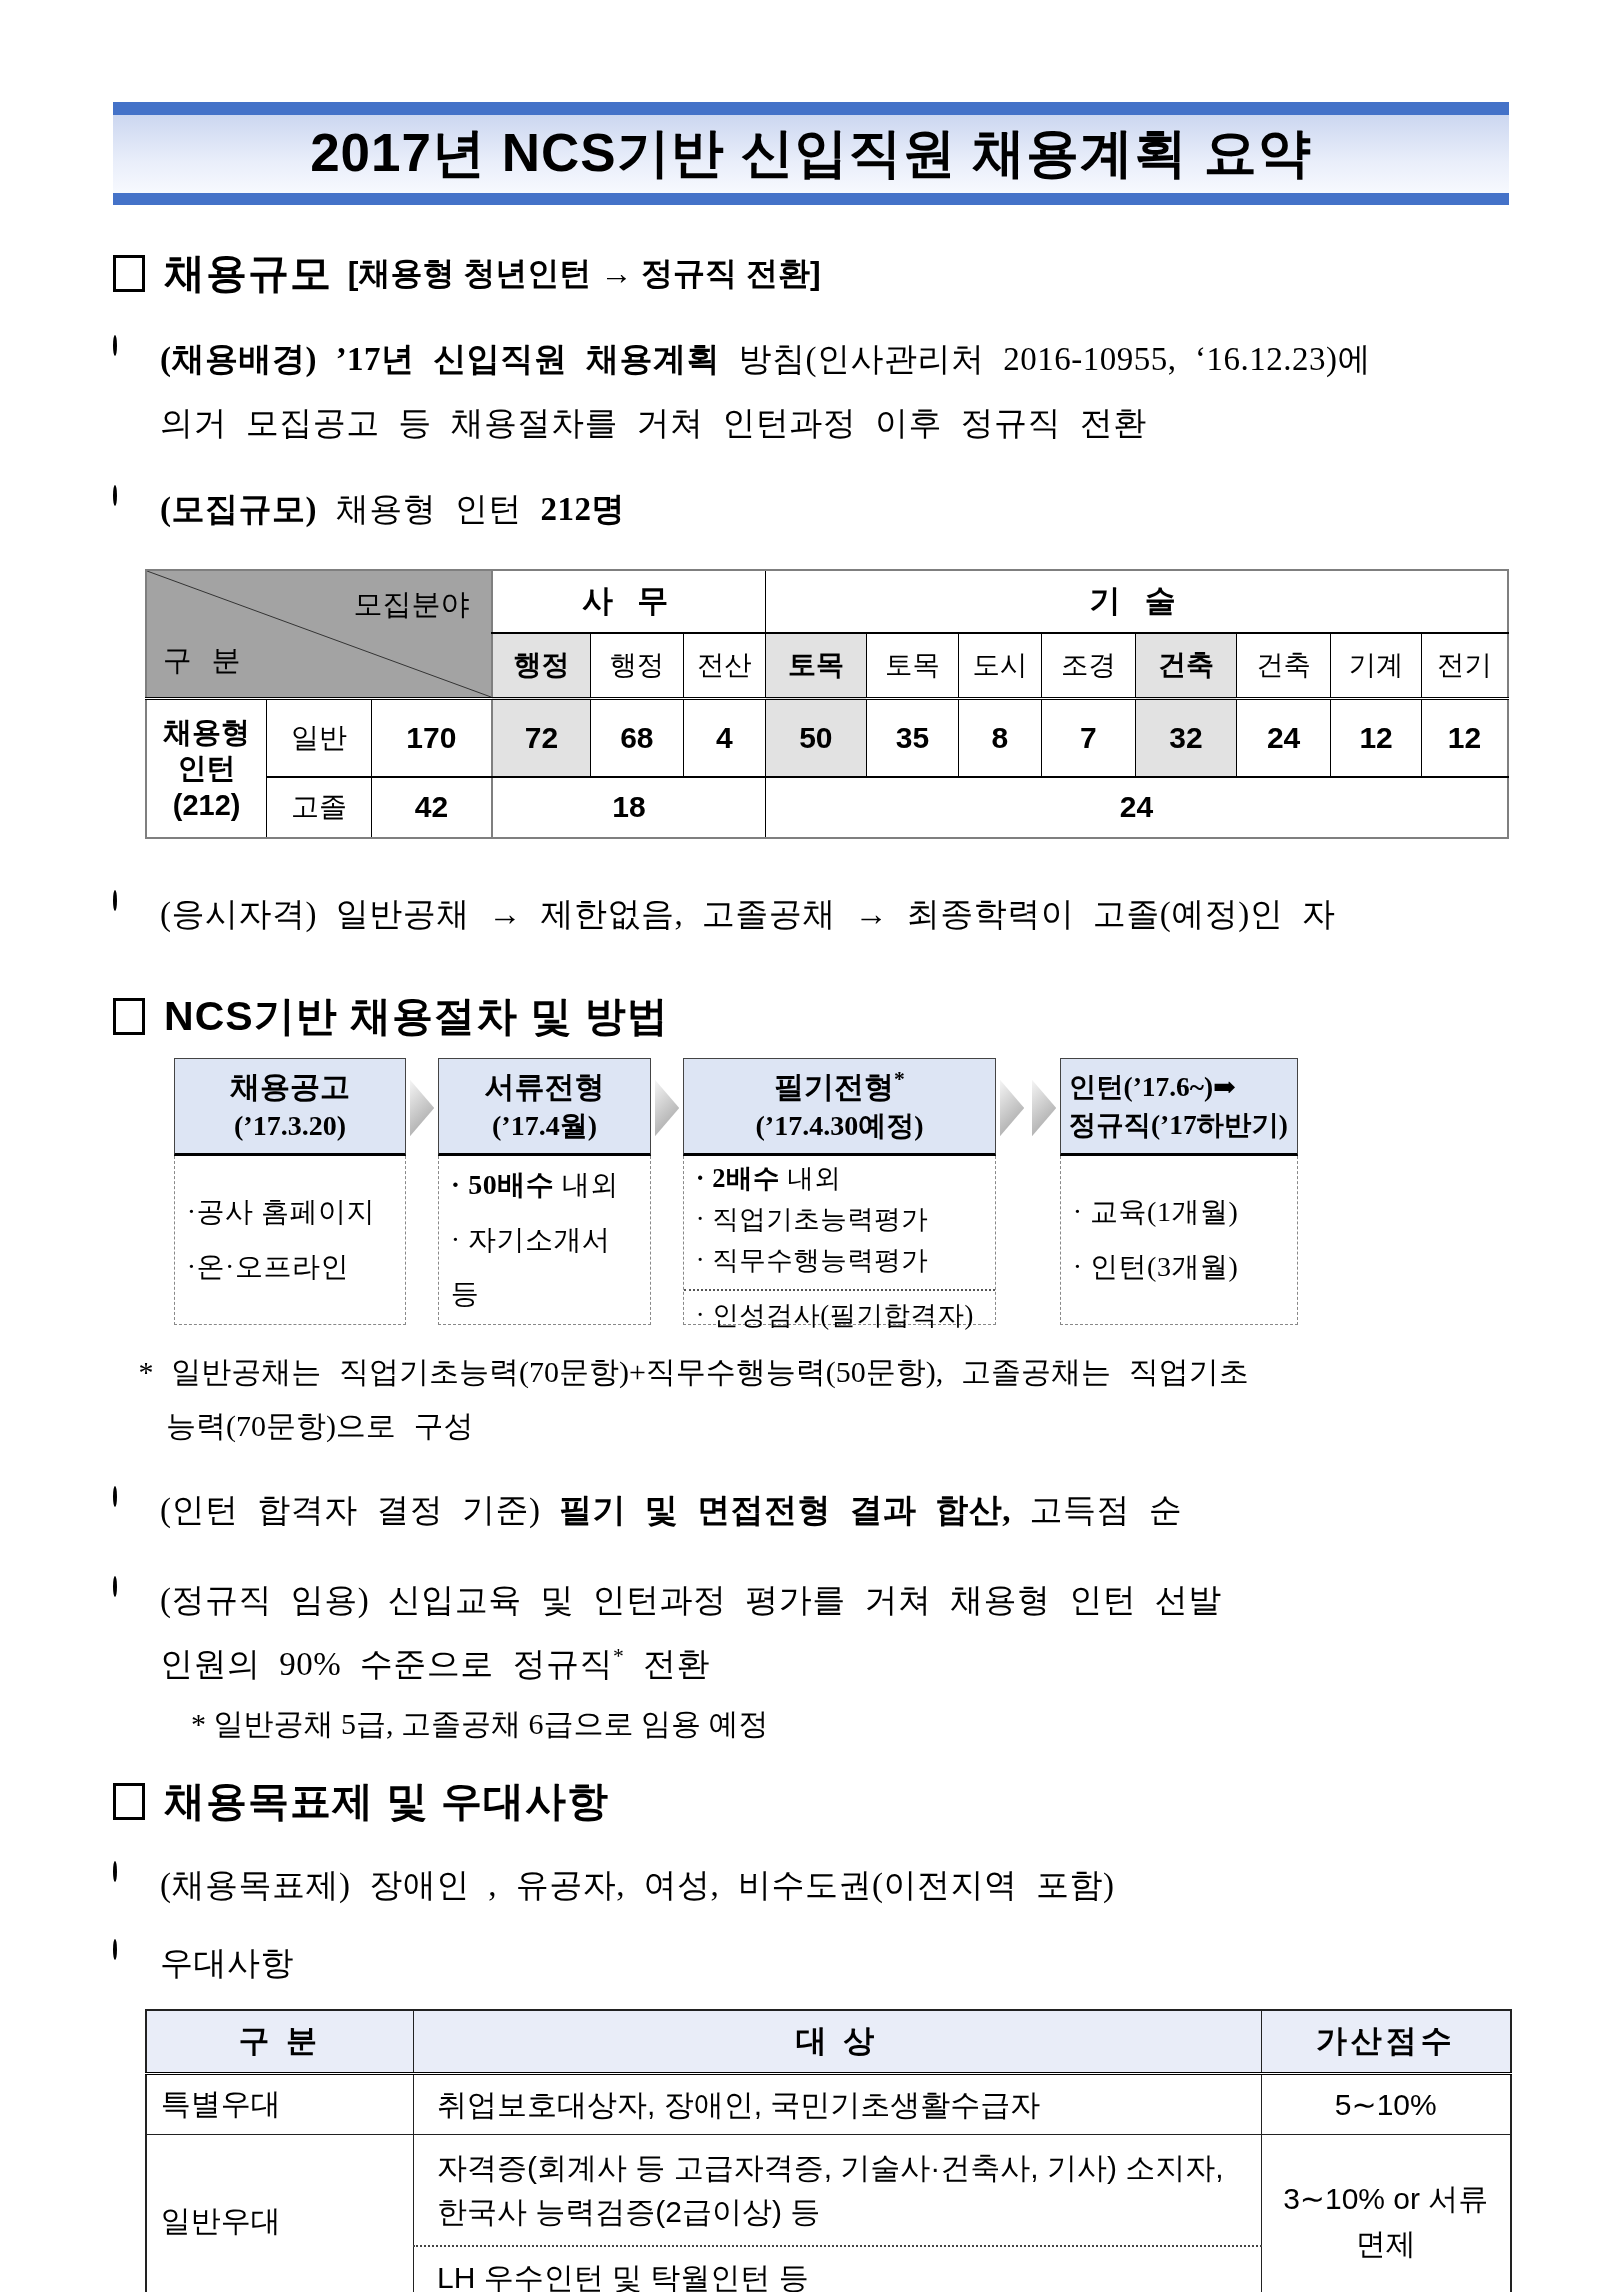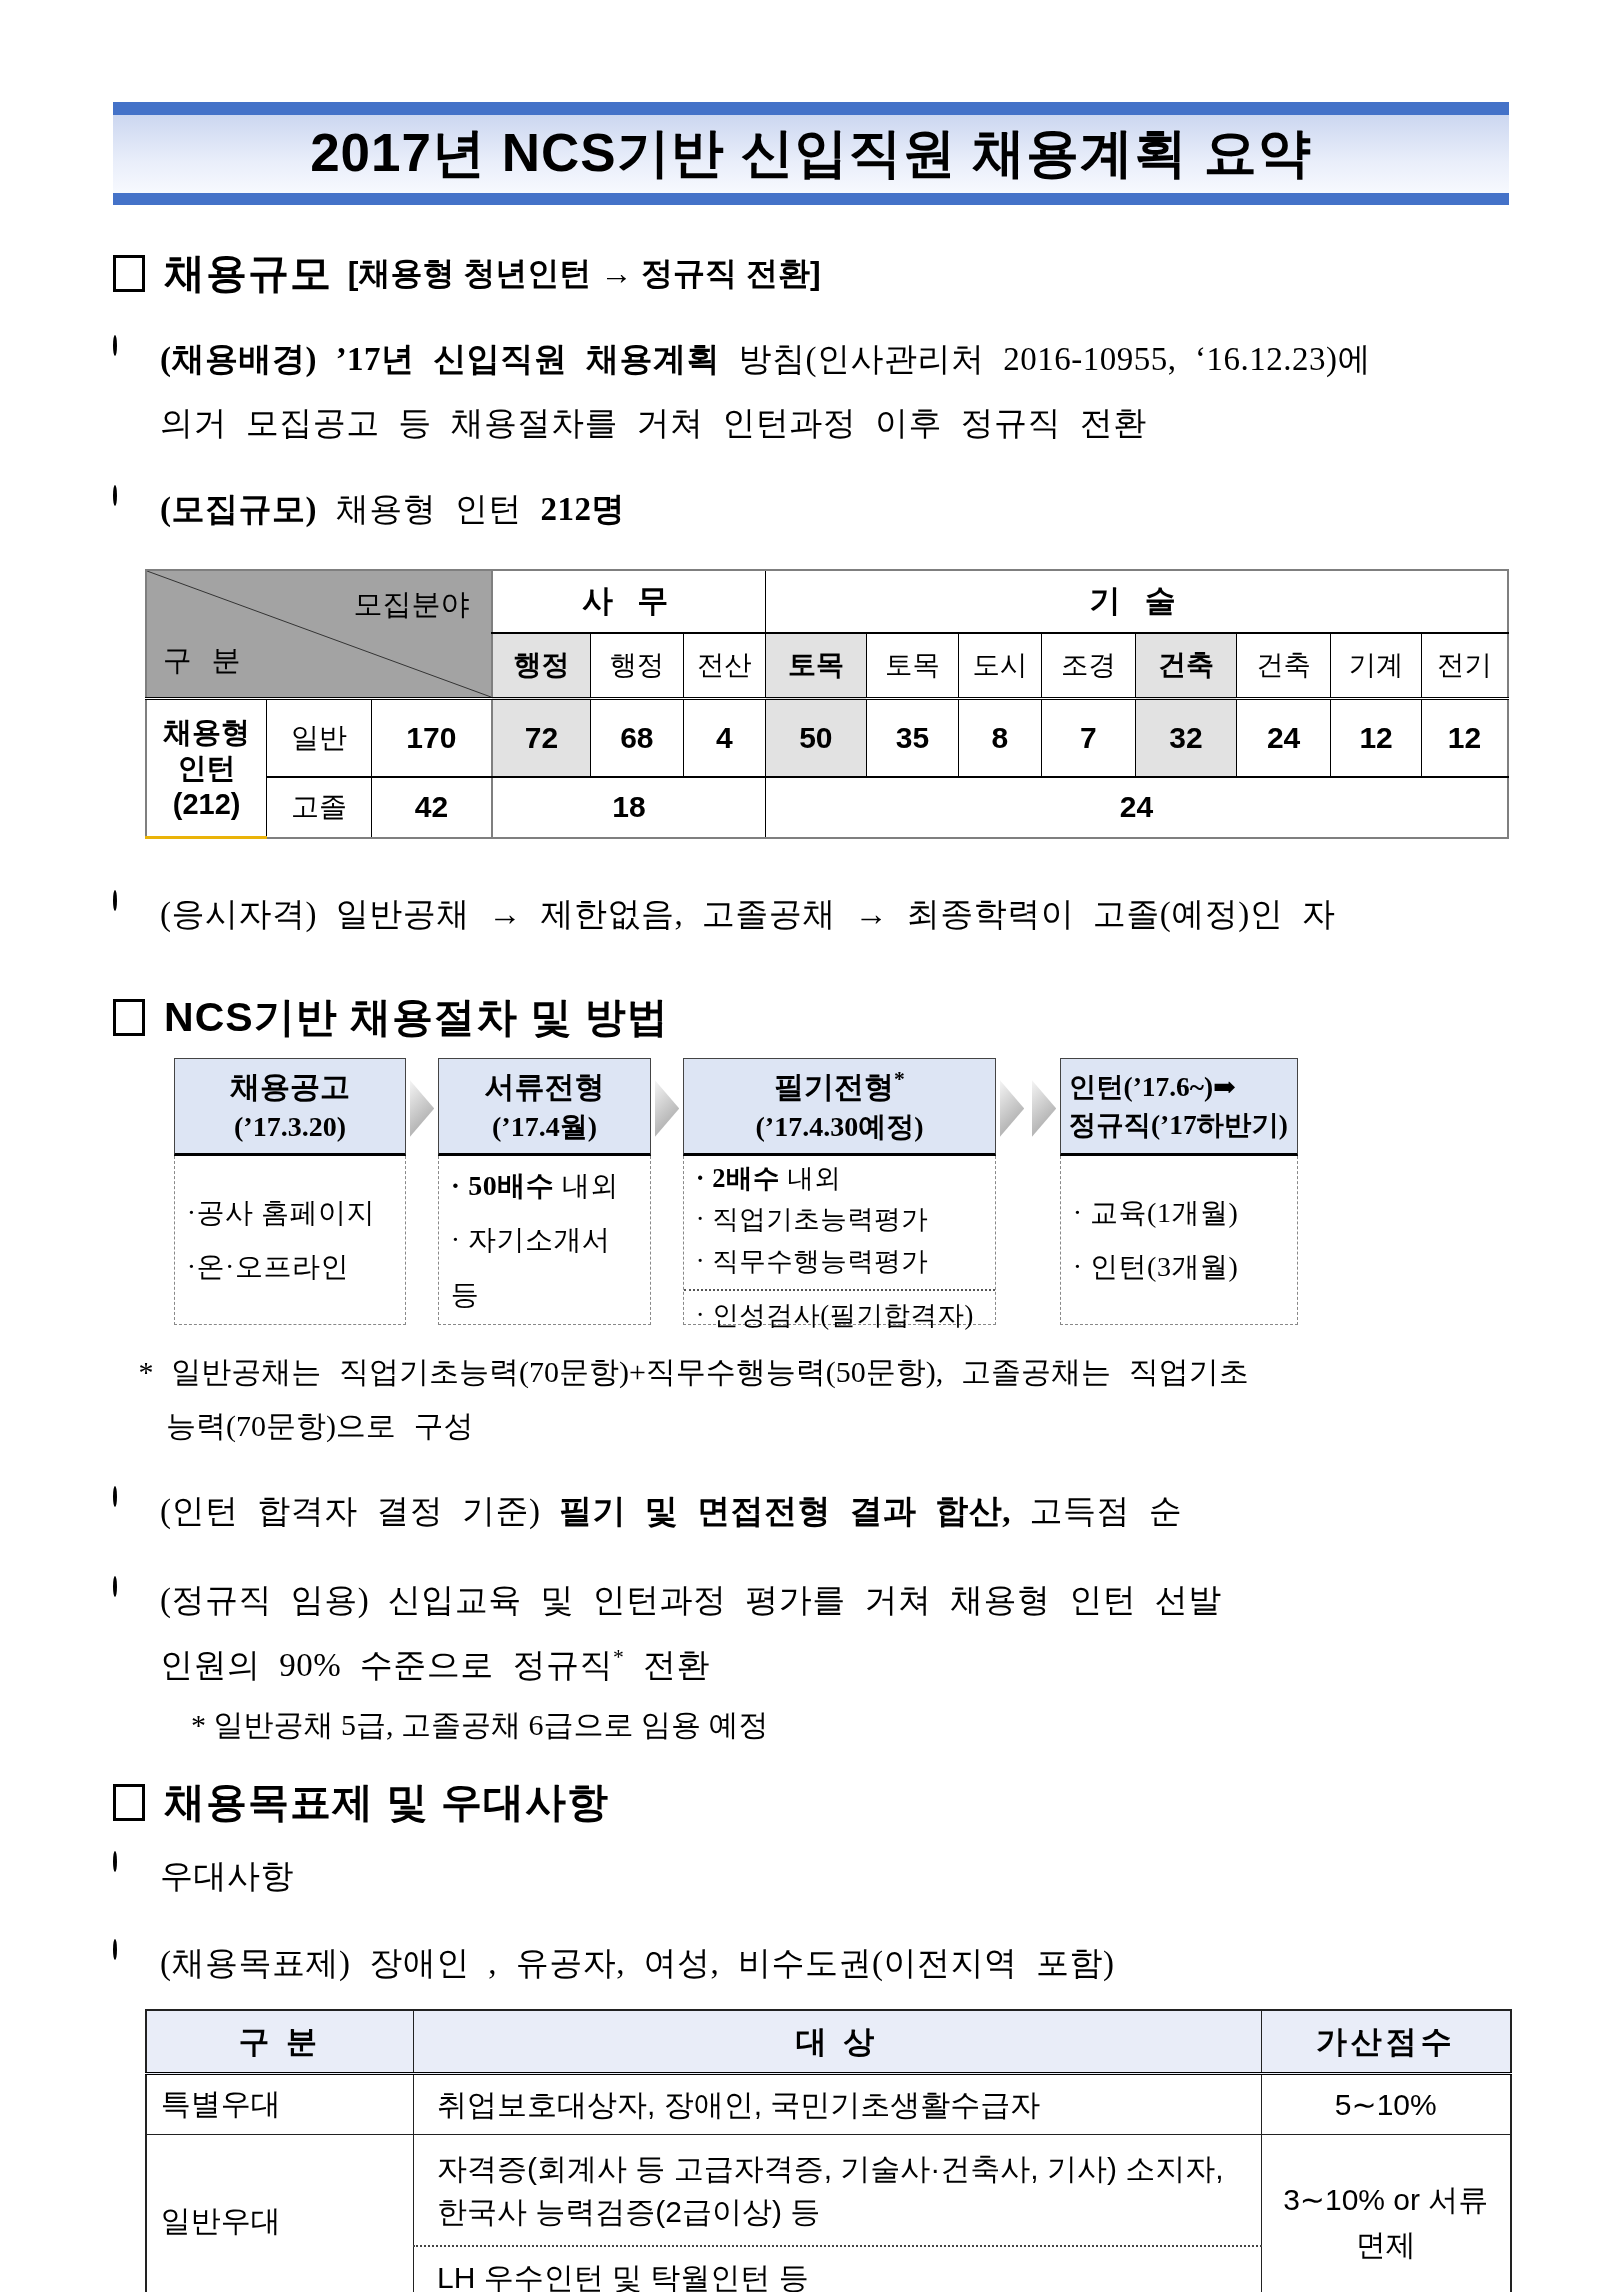--- a/index.html
+++ b/index.html
@@ -166,21 +166,21 @@
         <td class="sub subb">토목</td>
         <td class="sub">토목</td>
         <td class="sub dl">도시</td>
         <td class="sub dl">조경</td>
         <td class="sub subb">건축</td>
         <td class="sub">건축</td>
         <td class="sub dl">기계</td>
         <td class="sub dl">전기</td>
       </tr>
       <tr class="r1">
-        <td class="rowlab" rowspan="2" style="border-bottom:3px solid #eab308">
+        <td class="rowlab" rowspan="2" style="border-bottom:1px solid #eab308">
           <span>채용형</span><br>
           <span>인턴</span><br>
           <span>(212)</span>
         </td>
         <td class="type">일반</td>
         <td class="num">170</td>
         <td class="num shade gdiv">72</td>
         <td class="num">68</td>
         <td class="num dl">4</td>
         <td class="num shade">50</td>
@@ -304,28 +304,28 @@
   <div class="footnote2">
     <span>*</span>
     <span>일반공채 5급, 고졸공채 6급으로 임용 예정</span>
   </div>
 
   <div class="sec-head" style="margin-top:29px">
     <span class="sq"></span>
     <span class="t">채용목표제 및 우대사항</span>
   </div>
 
+  <div class="bullet" style="margin-top:23.5px">
+    <span class="mark"><span class="circ"></span></span>
+    <div class="txt">(채용목표제) 장애인 , 유공자, 여성, 비수도권(이전지역 포함)</div>
+  </div>
+
   <div class="bullet" style="margin-top:13.7px">
     <span class="mark"><span class="circ"></span></span>
     <div class="txt">우대사항</div>
-  </div>
-
-  <div class="bullet" style="margin-top:23.5px">
-    <span class="mark"><span class="circ"></span></span>
-    <div class="txt">(채용목표제) 장애인 , 유공자, 여성, 비수도권(이전지역 포함)</div>
   </div>
 
   <div class="t2wrap">
     <table class="t2">
       <colgroup>
           <col style="width:267px">
           <col style="width:848px">
           <col style="width:250px">
         </colgroup>
       <tbody>

